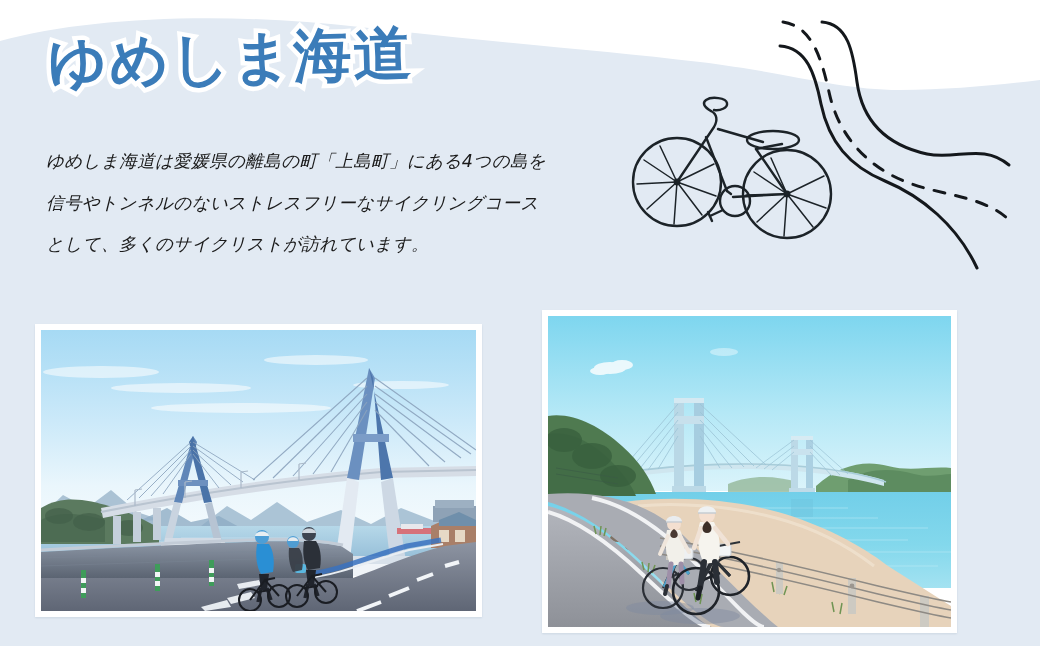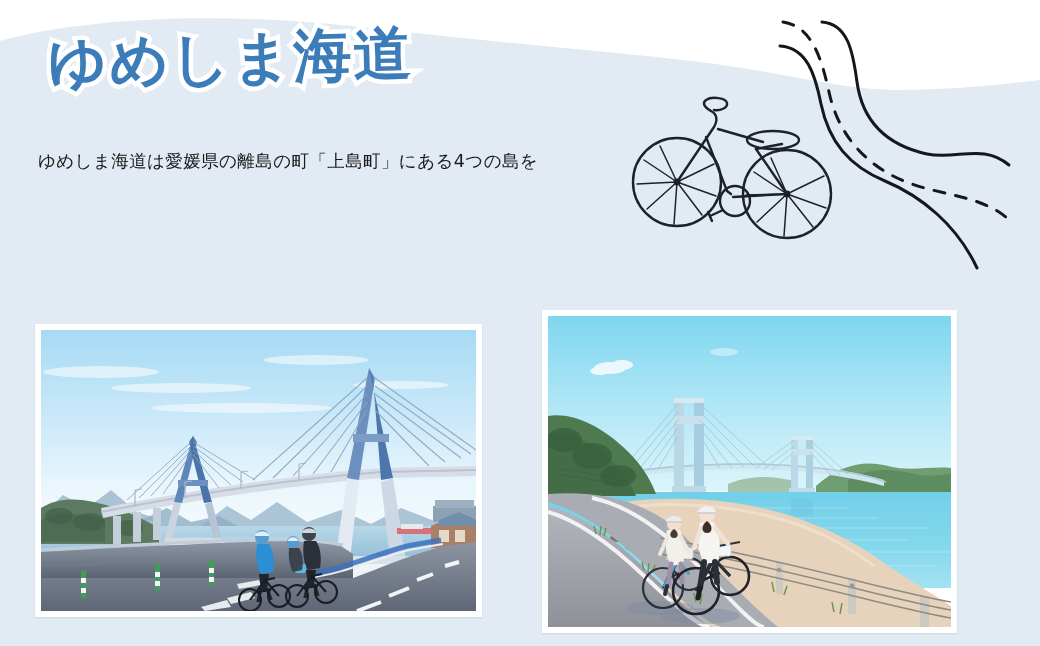--- a/index.html
+++ b/index.html
@@ -28,27 +28,28 @@
     paint-order:stroke fill;
     text-shadow:
       0 0 1px #ffffff,
       2px 2px 0 rgba(255,255,255,.9);
     transform:rotate(-1.6deg);
     transform-origin:left center;
   }
 
   
   .body-text {
-    position:absolute; left:38px; top:141px; z-index:5;
+    position:absolute; left:46px; top:141px; z-index:5;
     width:620px;
     font-family:"DejaVu Sans","Liberation Sans",sans-serif;
     font-size:17.5px;
     color:#1a1a1a;
     line-height:2.38;
     letter-spacing:.4px;
+    font-style:italic;
   }
   .body-text .ln { display:block; white-space:nowrap; }
 
   
   .doodle { position:absolute; z-index:4; }
   #bike-doodle { left:630px; top:94px; }
   #road-doodle { left:745px; top:0px; }
 
   
   .photo-frame {
@@ -70,20 +71,22 @@
   <svg class="wave-bg" viewBox="0 0 1040 646" preserveAspectRatio="none" aria-hidden="true">
     <path d="M0,41 C90,16 230,12 360,27 C500,43 600,50 700,62 C790,73 840,90 900,90 C950,90 1000,85 1040,80 L1040,646 L0,646 Z" fill="#e2eaf3"></path>
   </svg>
 
   <div class="title-wrap">
     <div class="title">ゆめしま海道</div>
   </div>
 
   <div class="body-text">
     <span class="ln">ゆめしま海道は愛媛県の離島の町「上島町」にある4つの島を</span>
+    <span class="ln">信号やトンネルのないストレスフリーなサイクリングコース</span>
+    <span class="ln">として、多くのサイクリストが訪れています。</span>
   </div>
 
   <svg class="doodle" id="bike-doodle" width="210" height="150" viewBox="0 0 210 150" aria-hidden="true">
     <g fill="none" stroke="#1c2328" stroke-width="2.4" stroke-linecap="round" stroke-linejoin="round">
 
       <circle cx="47" cy="88" r="44"></circle>
       <circle cx="47" cy="88" r="3.4" fill="#1c2328" stroke="none"></circle>
 
       <circle cx="157" cy="100" r="44"></circle>
       <circle cx="157" cy="100" r="3.4" fill="#1c2328" stroke="none"></circle>

